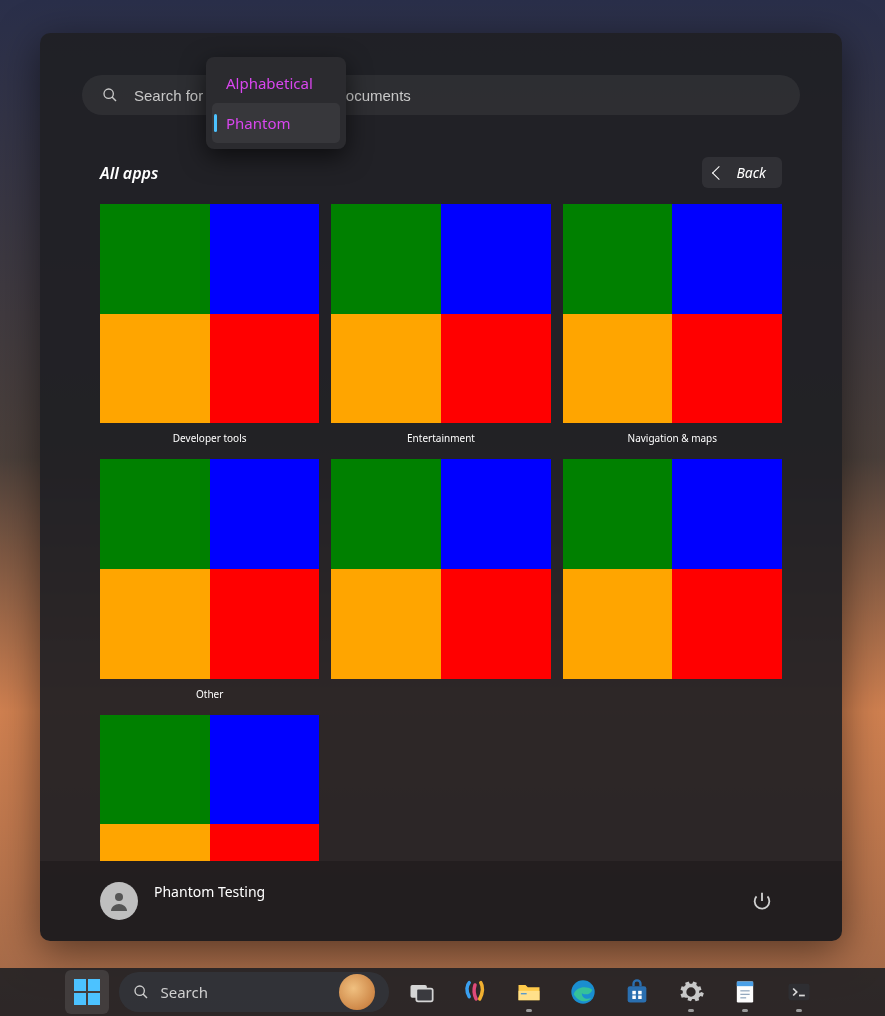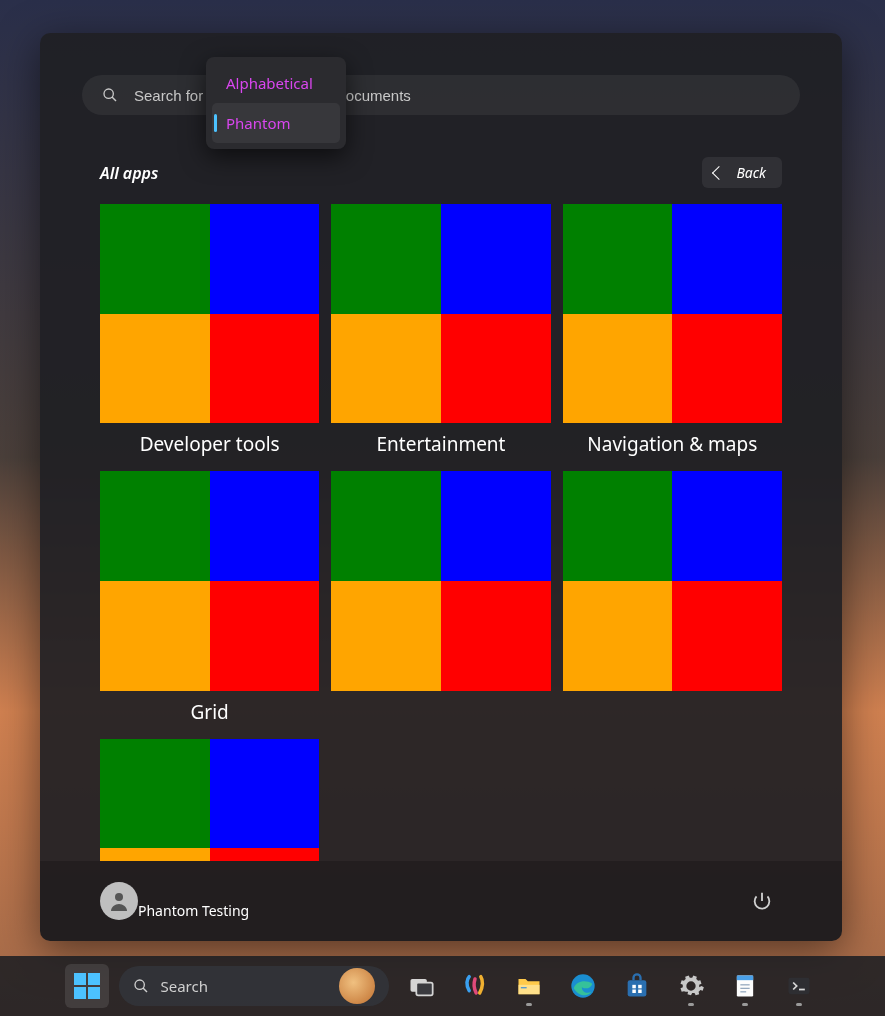--- a/index.html
+++ b/index.html
@@ -81,30 +81,30 @@
     width: 100%;
     aspect-ratio: 1/1;
     display: grid;
     grid-template-columns: 1fr 1fr;
     grid-template-rows: 1fr 1fr;
   }
   .tile .q1 { background: #008000; }
   .tile .q2 { background: #0000ff; }
   .tile .q3 { background: #ffa500; }
   .tile .q4 { background: #ff0000; }
-  .cat-label { font-size: 19px; margin-top: 8px; color: #fff; text-align: center; }
+  .cat-label { font-size: 10px; margin-top: 8px; color: #fff; text-align: center; }
   .footer {
     height: 80px;
     background: rgba(0,0,0,0.2);
     display: flex;
     align-items: center;
     justify-content: space-between;
     padding: 0 60px 0 60px;
   }
-  .user-area { display: flex; align-items: flex-end; cursor: pointer; }
+  .user-area { display: flex; align-items: flex-start; gap: 16px; cursor: pointer; }
   .avatar {
     width: 38px; height: 38px; border-radius: 50%;
     background: #bfbfbf;
     display: flex; align-items: center; justify-content: center;
   }
   .avatar svg { width: 24px; height: 24px; fill: #555; }
   .user-name { font-size: 14px; }
   .power-btn { width: 40px; height: 40px; display: flex; align-items: center; justify-content: center; cursor: pointer; border-radius: 6px; }
   .power-btn svg { width: 22px; height: 22px; stroke: #d0d0d0; fill: none; stroke-width: 2; }
 
@@ -137,21 +137,21 @@
     left: 2px; top: 50%; transform: translateY(-50%);
     width: 3px; height: 18px;
     background: #4cc2ff;
     border-radius: 2px;
   }
 
   
   .taskbar {
     position: absolute;
     left: 0; right: 0; bottom: 0;
-    height: 60px;
+    height: 48px;
     background: rgba(25,28,34,0.85);
     display: flex;
     align-items: center;
     justify-content: center;
     gap: 10px;
   }
   .tb-item {
     width: 44px; height: 44px;
     display: flex; align-items: center; justify-content: center;
     border-radius: 6px;
@@ -240,21 +240,21 @@
           </div>
           <div class="cat-label">Navigation &amp; maps</div>
         </div>
         <div class="cat-item">
           <div class="tile">
             <div class="q1"></div>
             <div class="q2"></div>
             <div class="q3"></div>
             <div class="q4"></div>
           </div>
-          <div class="cat-label">Grid</div>
+          <div class="cat-label">Other</div>
         </div>
         <div class="cat-item">
           <div class="tile">
             <div class="q1"></div>
             <div class="q2"></div>
             <div class="q3"></div>
             <div class="q4"></div>
           </div>
         </div>
         <div class="cat-item">

